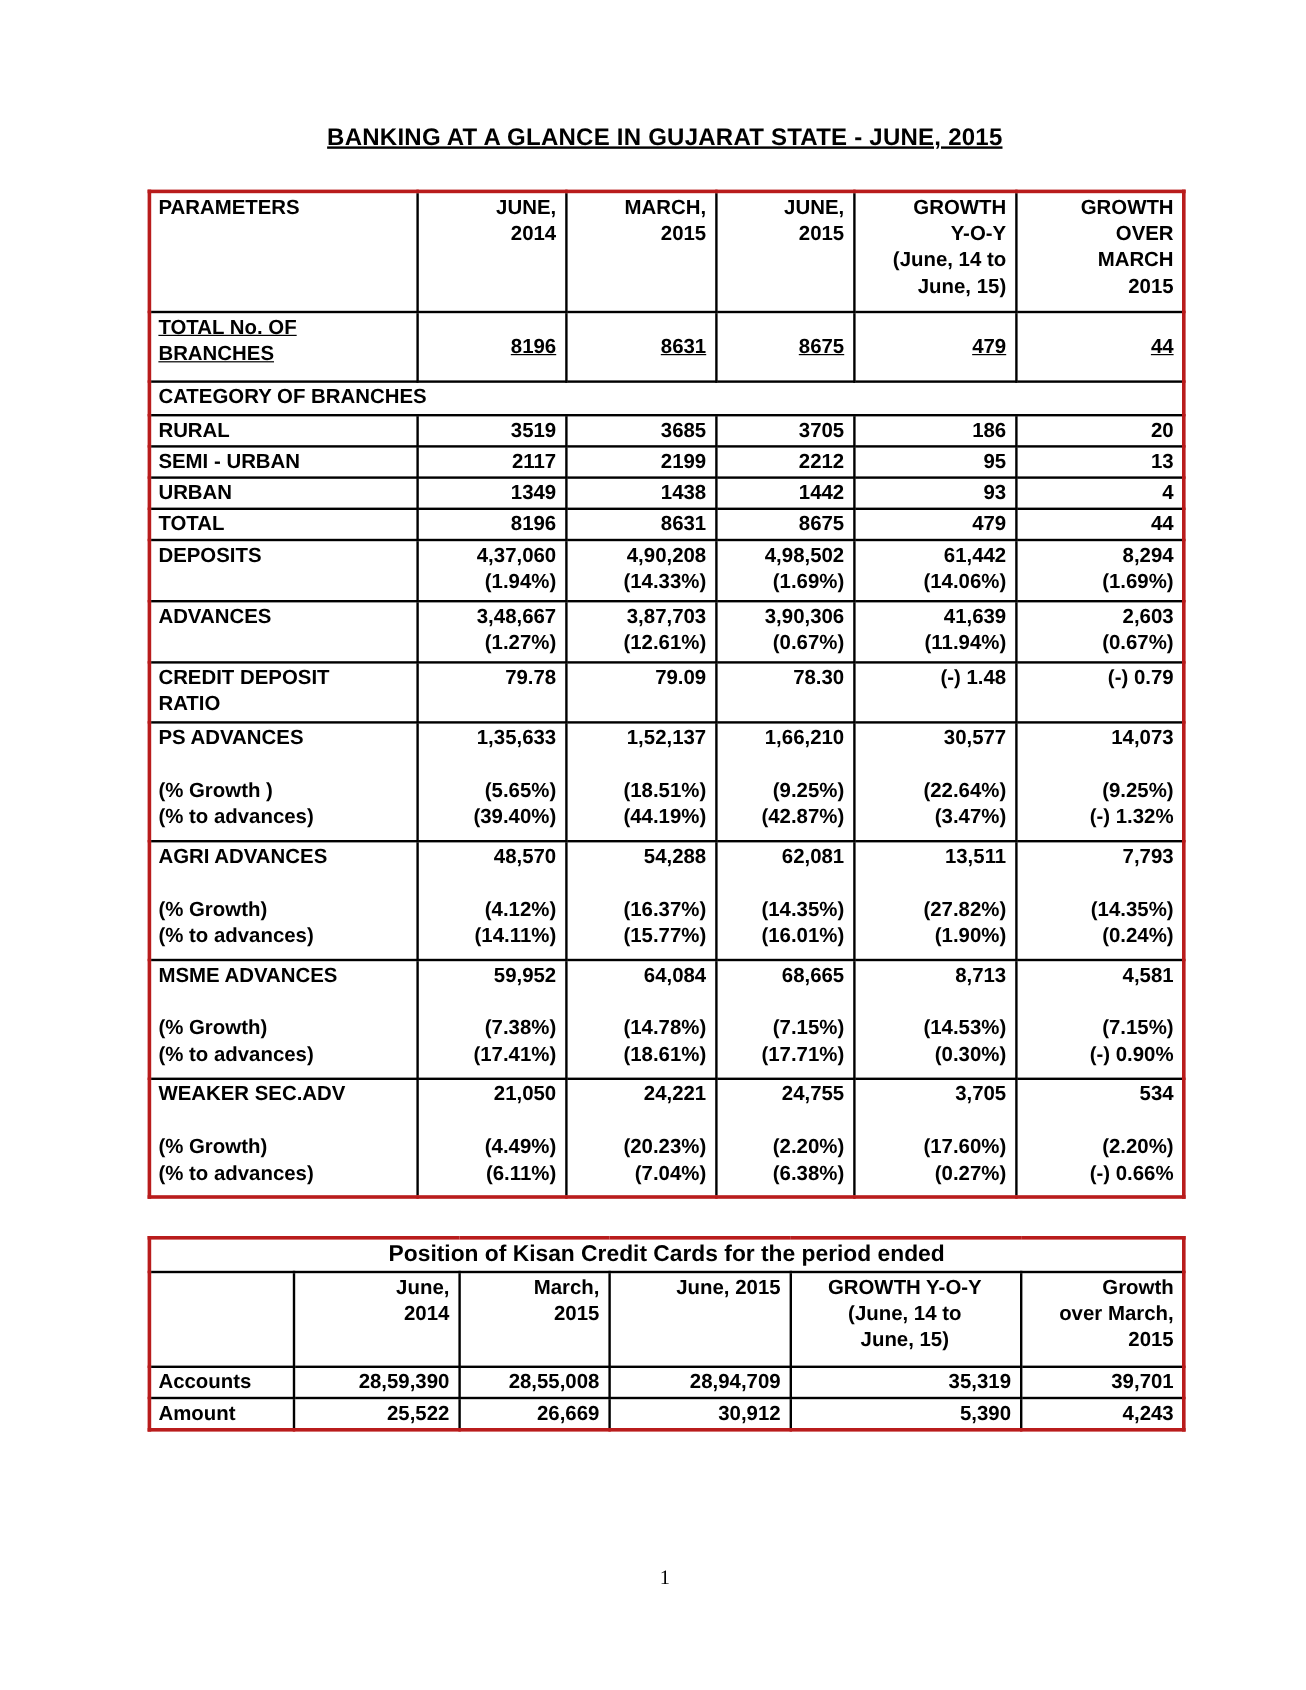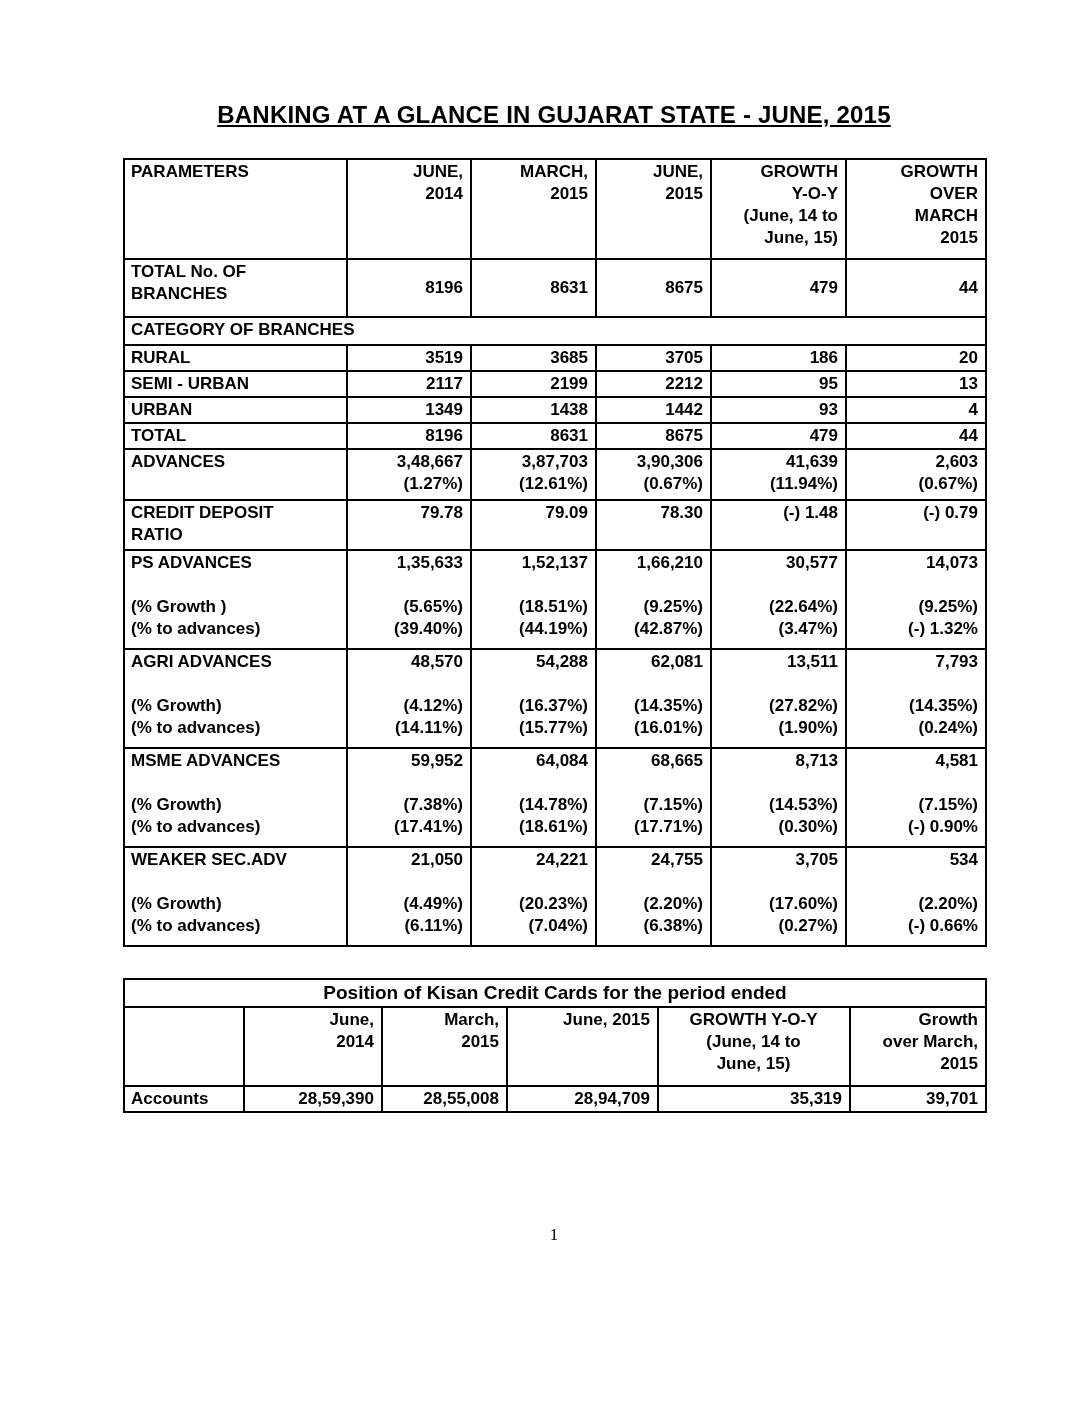--- a/index.html
+++ b/index.html
@@ -10,51 +10,51 @@
     height: 1408px;
     background: #ffffff;
     color: #000000;
     font-family: "Liberation Sans", sans-serif;
     padding: 102px 103px 0 123px;
     overflow: hidden;
   }
   .doc-title {
     margin: 0 0 30px 0;
     width: 862px;
-    font-size: 24px;
+    font-size: 20px;
     font-weight: bold;
     text-align: center;
     text-decoration: underline;
     line-height: 26px;
     letter-spacing: 0.2px;
   }
   table {
     border-collapse: collapse;
     table-layout: fixed;
     width: 862px;
     font-size: 17px;
     font-weight: bold;
     line-height: 22px;
-    border: 1px solid #b91c1c;
+    border: 3px solid #b91c1c;
   }
   td {
     border: 2px solid #000;
     padding: 1px 7px 1px 6px;
     vertical-align: top;
     white-space: pre-line;
     overflow: hidden;
   }
   .num   { text-align: right; }
   .label { text-align: left; }
   .vmid  { vertical-align: middle; }
   .center{ text-align: center; }
 
   
   .r-head     { height: 100px; }
-  .r-branches { height: 58px; }
+  .r-branches { height: 58px; text-decoration: underline; }
   .r-section  { height: 28px; }
   .r-cat      { height: 26px; }
   .r-two      { height: 51px; }
   .r-cdr      { height: 50px; }
   .r-big      { height: 99px; }
 
   .split { display: flex; justify-content: space-between; align-items: baseline; }
 
   .kcc-table { margin-top: 31px; }
   .k-title    { height: 28px; }
@@ -149,20 +149,33 @@
         <td class="label">TOTAL</td>
         <td class="num">8196</td>
         <td class="num">8631</td>
         <td class="num">8675</td>
         <td class="num">479</td>
         <td class="num">44</td>
       </tr>
 
 
       <tr class="r-two">
+        <td class="label">DEPOSITS</td>
+        <td class="num">4,37,060
+(1.94%)</td>
+        <td class="num">4,90,208
+(14.33%)</td>
+        <td class="num">4,98,502
+(1.69%)</td>
+        <td class="num">61,442
+(14.06%)</td>
+        <td class="num">8,294
+(1.69%)</td>
+      </tr>
+      <tr class="r-two">
         <td class="label">ADVANCES</td>
         <td class="num">3,48,667
 (1.27%)</td>
         <td class="num">3,87,703
 (12.61%)</td>
         <td class="num">3,90,306
 (0.67%)</td>
         <td class="num">41,639
 (11.94%)</td>
         <td class="num">2,603
@@ -312,18 +325,26 @@
 2015</td>
       </tr>
       <tr class="k-row">
         <td class="label">Accounts</td>
         <td class="num">28,59,390</td>
         <td class="num">28,55,008</td>
         <td class="num">28,94,709</td>
         <td class="num">35,319</td>
         <td class="num">39,701</td>
       </tr>
+      <tr class="k-row">
+        <td class="label">Amount</td>
+        <td class="num">25,522</td>
+        <td class="num">26,669</td>
+        <td class="num">30,912</td>
+        <td class="num">5,390</td>
+        <td class="num">4,243</td>
+      </tr>
     </tbody>
   </table>
 
   <div class="page-number">1</div>
 
 </div>
 
 </body></html>

